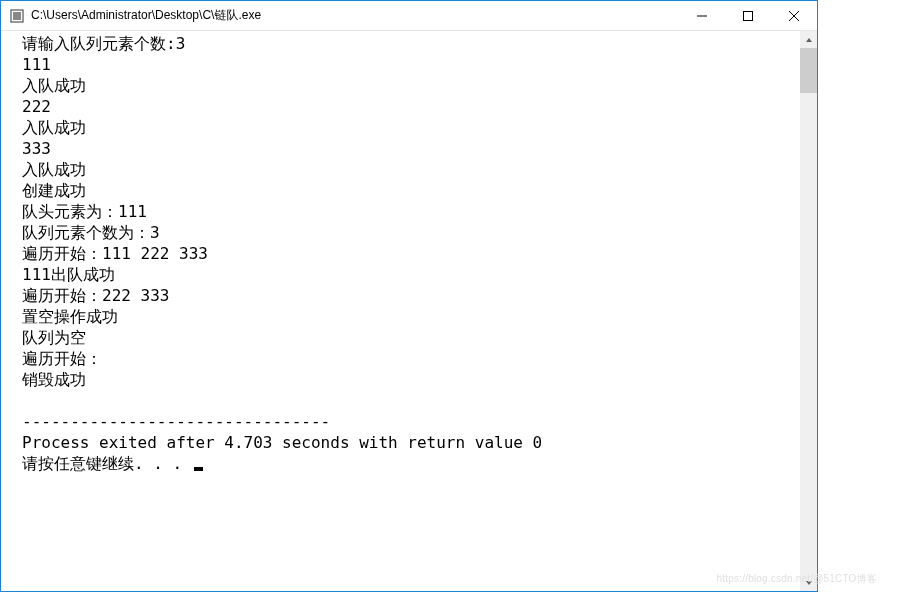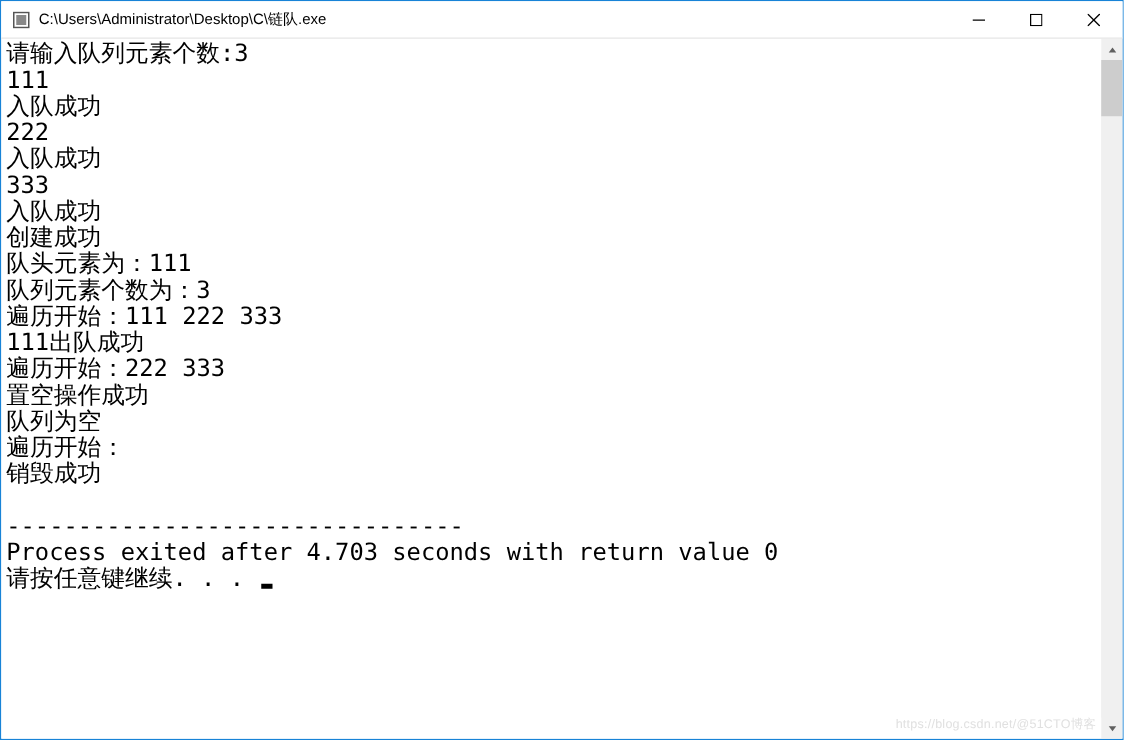--- a/index.html
+++ b/index.html
@@ -9,21 +9,21 @@
   }
   body {
     width: 899px;
     height: 592px;
     background: #ffffff;
     font-family: "SimSun", "宋体", monospace;
     position: relative;
     overflow: hidden;
   }
   .window {
-    width: 899px;
+    width: 818px;
     height: 592px;
     border: 1px solid #1883d7;
     background: #ffffff;
     display: flex;
     flex-direction: column;
   }
   .titlebar {
     height: 30px;
     background: #ffffff;
     display: flex;
@@ -72,23 +72,23 @@
     height: 10px;
   }
   .content-area {
     flex: 1;
     display: flex;
     overflow: hidden;
   }
   .console-body {
     flex: 1;
     background: #ffffff;
-    padding: 2px 4px;
+    padding: 2px 21px;
     font-family: "SimSun", "NSimSun", monospace;
-    font-size: 19px;
+    font-size: 16px;
     line-height: 21px;
     color: #000000;
     white-space: pre;
     overflow: hidden;
     position: relative;
   }
   .console-line {
     white-space: pre;
   }
   .cursor {

